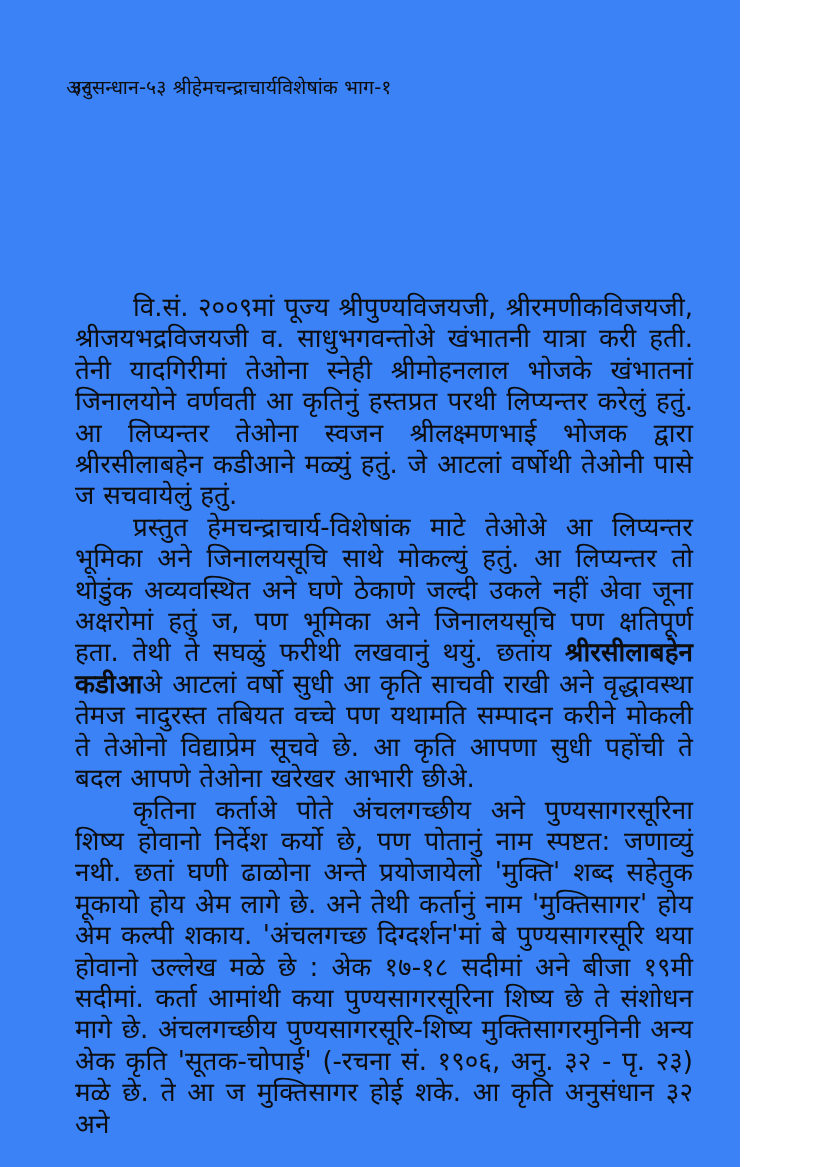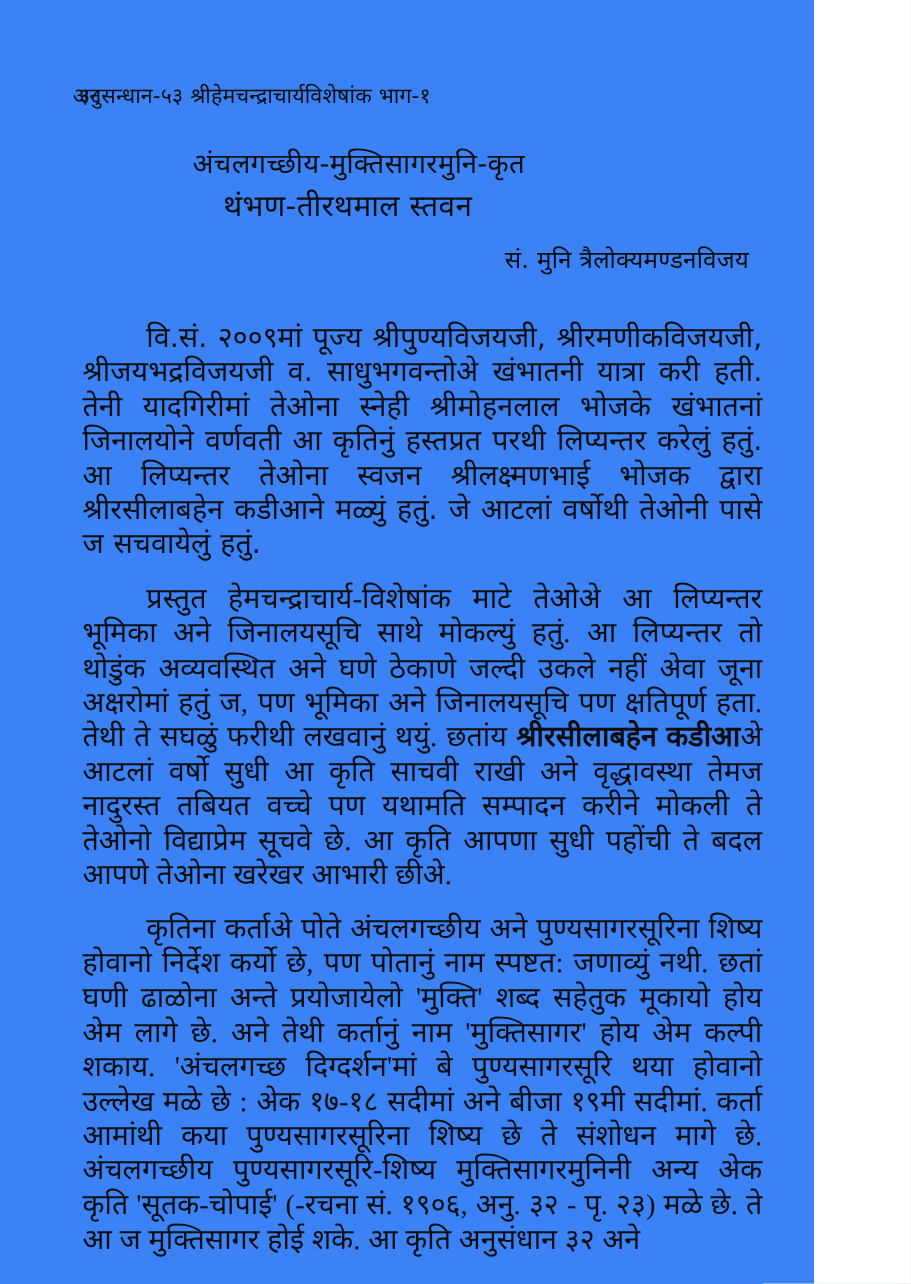--- a/index.html
+++ b/index.html
@@ -89,47 +89,40 @@
     font-size: 26px;
     line-height: 31.4px;
     text-align: justify;
     text-align-last: left;
     letter-spacing: 0.05px;
     margin: 0;
     text-indent: 58px;
     word-spacing: 0.5px;
   }
   .para + .para {
-    margin-top: 17px;
-    font-family: Liberation Serif, serif;
   }
   .para b {
     font-weight: 700;
   }
   
   .para {
     -webkit-hyphens: none;
     hyphens: none;
   }
 </style>
 </head>
 <body>
 
 <div class="page">
 
   <div class="running-head">
     <span class="folio">३८</span>
     <span class="head-title">अनुसन्धान-५३  श्रीहेमचन्द्राचार्यविशेषांक  भाग-१</span>
   </div>
 
-  <div class="title-block">
-    <div class="title-line-1">अंचलगच्छीय-मुक्तिसागरमुनि-कृत</div>
-    <div class="title-line-2">थंभण-तीरथमाल स्तवन</div>
-    <div class="byline">सं. मुनि त्रैलोक्यमण्डनविजय</div>
-  </div>
 
   <div class="body-block">
     <p class="para">वि.सं. २००९मां पूज्य श्रीपुण्यविजयजी, श्रीरमणीकविजयजी, श्रीजयभद्रविजयजी व. साधुभगवन्तोअे खंभातनी यात्रा करी हती. तेनी यादगिरीमां तेओना स्नेही श्रीमोहनलाल भोजके खंभातनां जिनालयोने वर्णवती आ कृतिनुं हस्तप्रत परथी लिप्यन्तर करेलुं हतुं. आ लिप्यन्तर तेओना स्वजन श्रीलक्ष्मणभाई भोजक द्वारा श्रीरसीलाबहेन कडीआने मळ्युं हतुं. जे आटलां वर्षोथी तेओनी पासे ज सचवायेलुं हतुं.</p>
 
     <p class="para"><span>प्रस्तुत हेमचन्द्राचार्य-विशेषांक माटे तेओअे आ लिप्यन्तर भूमिका अने जिनालयसूचि साथे मोकल्युं हतुं. आ लिप्यन्तर तो थोडुंक अव्यवस्थित अने घणे ठेकाणे जल्दी उकले नहीं अेवा जूना अक्षरोमां हतुं ज, पण भूमिका अने जिनालयसूचि पण क्षतिपूर्ण हता. तेथी ते सघळुं फरीथी लखवानुं थयुं. छतांय </span><b>श्रीरसीलाबहेन कडीआ</b><span>अे आटलां वर्षो सुधी आ कृति साचवी राखी अने वृद्धावस्था तेमज नादुरस्त तबियत वच्चे पण यथामति सम्पादन करीने मोकली ते तेओनो विद्याप्रेम सूचवे छे. आ कृति आपणा सुधी पहोंची ते बदल आपणे तेओना खरेखर आभारी छीअे.</span></p>
 
     <p class="para">कृतिना कर्ताअे पोते अंचलगच्छीय अने पुण्यसागरसूरिना शिष्य होवानो निर्देश कर्यो छे, पण पोतानुं नाम स्पष्टत: जणाव्युं नथी. छतां घणी ढाळोना अन्ते प्रयोजायेलो 'मुक्ति' शब्द सहेतुक मूकायो होय अेम लागे छे. अने तेथी कर्तानुं नाम 'मुक्तिसागर' होय अेम कल्पी शकाय. 'अंचलगच्छ दिग्दर्शन'मां बे पुण्यसागरसूरि थया होवानो उल्लेख मळे छे : अेक १७-१८ सदीमां अने बीजा १९मी सदीमां. कर्ता आमांथी कया पुण्यसागरसूरिना शिष्य छे ते संशोधन मागे छे. अंचलगच्छीय पुण्यसागरसूरि-शिष्य मुक्तिसागरमुनिनी अन्य अेक कृति 'सूतक-चोपाई' (-रचना सं. १९०६, अनु. ३२ - पृ. २३) मळे छे. ते आ ज मुक्तिसागर होई शके. आ कृति अनुसंधान ३२ अने</p>
   </div>
 
 </div>

